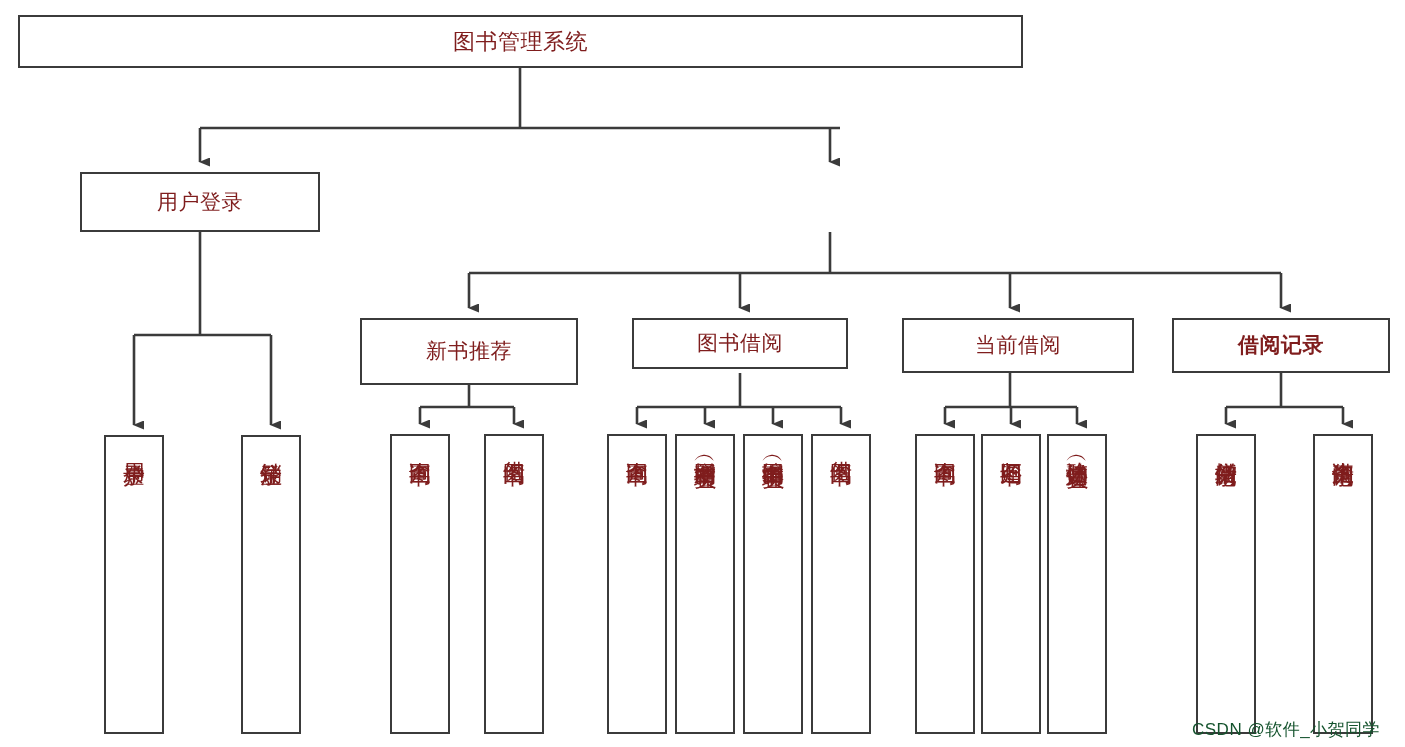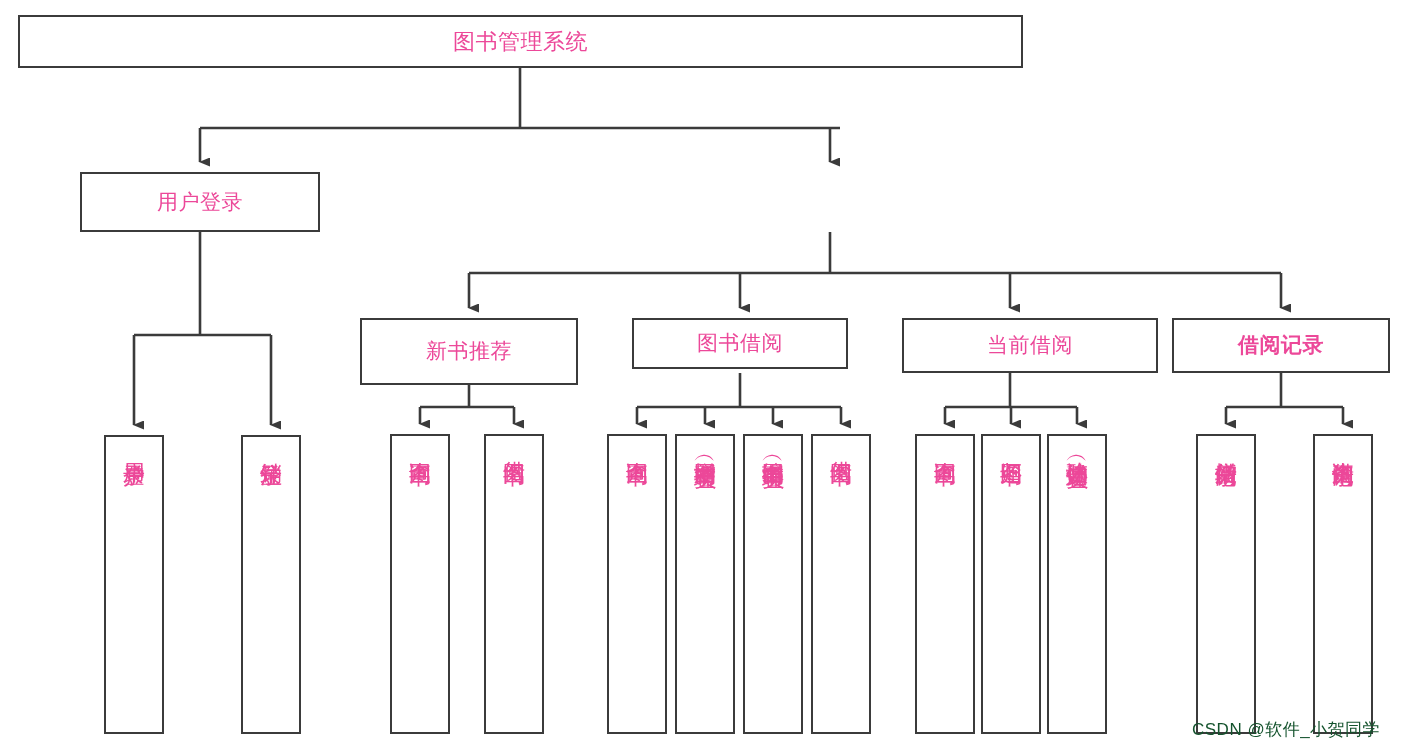--- a/index.html
+++ b/index.html
@@ -27,21 +27,21 @@
     pointer-events: none;
   }
   .node {
     position: absolute;
     box-sizing: border-box;
     border: 2px solid #3b3b3b;
     background: #ffffff;
     display: flex;
     align-items: center;
     justify-content: center;
-    color: #ec4899;
+    color: #7f1d1d;
   }
   .node .label {
     font-size: 21px;
     line-height: 1.15;
     letter-spacing: 0.5px;
     white-space: nowrap;
     text-align: center;
   }
   .node.leaf {
     align-items: flex-start;
@@ -128,21 +128,21 @@
   <div class="node" style="left:80px; top:172px; width:240px; height:60px;">
     <span class="label">用户登录</span>
   </div>
 
   <div class="node" style="left:360px; top:318px; width:218px; height:67px;">
     <span class="label">新书推荐</span>
   </div>
   <div class="node" style="left:632px; top:318px; width:216px; height:51px;">
     <span class="label">图书借阅</span>
   </div>
-  <div class="node" style="left:902px; top:318px; width:256px; height:55px;">
+  <div class="node" style="left:902px; top:318px; width:232px; height:55px;">
     <span class="label">当前借阅</span>
   </div>
   <div class="node" style="left:1172px; top:318px; width:218px; height:55px;font-weight:bold;">
     <span class="label">借阅记录</span>
   </div>
 
   <div id="leaf-layer">
       <div class="node leaf" style="left: 104px; top: 435px; width: 60px; height: 299px;">
         <span class="label">用户登录</span>
       </div>

